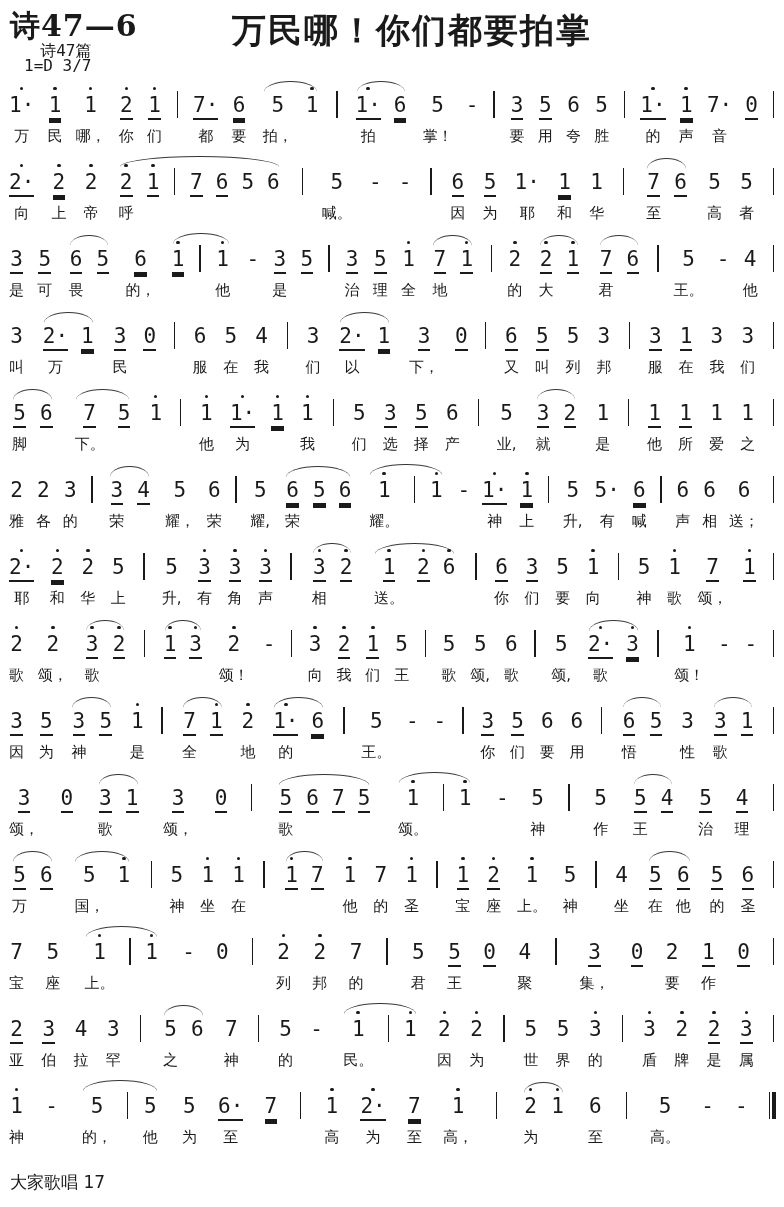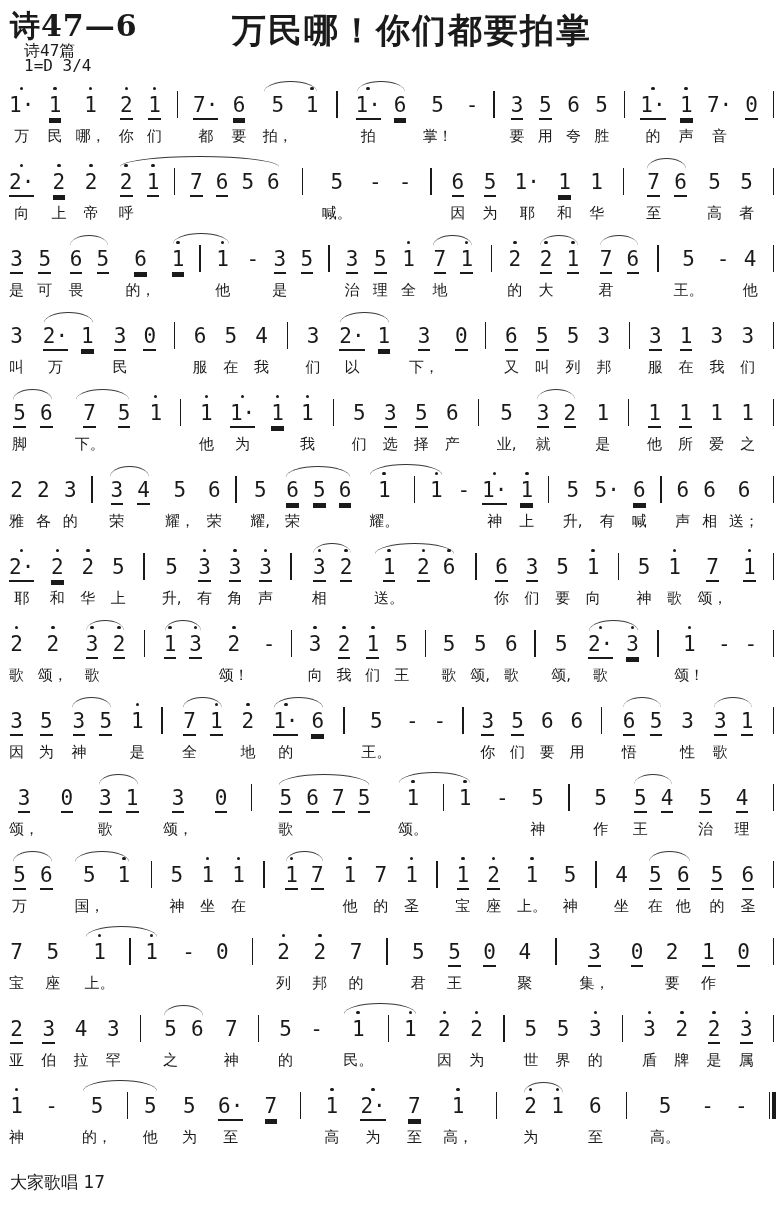--- a/index.html
+++ b/index.html
@@ -1,17 +1,17 @@
 <!DOCTYPE html>
 <html><head>
 <meta charset="utf-8">
 <style>
   html,body{margin:0;padding:0;background:#fff;}
   .page{position:relative;width:784px;height:1207px;background:#fff;overflow:hidden;
-        font-family:"DejaVu Sans",sans-serif;color:#1a1a1a;}
+        font-family:"DejaVu Sans",sans-serif;color:#1a1a1a;text-align:right;}
   .header{position:absolute;top:6px;left:0;right:0;height:42px;}
   .song-number{position:absolute;left:10px;top:0;font-size:30px;font-weight:bold;
                font-family:"DejaVu Serif",serif;letter-spacing:1px;}
   .song-title{position:absolute;left:232px;top:2px;font-size:34px;font-weight:bold;letter-spacing:2px;}
   .meta{position:absolute;top:43px;left:24px;font-size:16px;line-height:15px;
         font-family:"DejaVu Sans Mono",monospace;}
   .score{position:absolute;top:76px;left:8px;right:7px;}
   .line{display:flex;justify-content:space-between;align-items:flex-end;height:77px;
         box-sizing:border-box;padding:0 1px 6px 1px;}
   .cell{display:flex;flex-direction:column;align-items:center;}
@@ -35,21 +35,21 @@
 </head>
 <body>
 
 <div class="page">
   <div class="header">
     <div class="song-number">诗47—6</div>
     <div class="song-title">万民哪！你们都要拍掌</div>
   </div>
   <div class="meta">
     <div>诗47篇</div>
-    <div>1=D 3/4</div>
+    <div>1=D 3/7</div>
   </div>
   <div class="score">
       <div class="line">
         <div class="cell">
           <div class="od">
             <i></i>
           </div>
           <div class="num">1·</div>
           <div class="lyric">万</div>
         </div>

